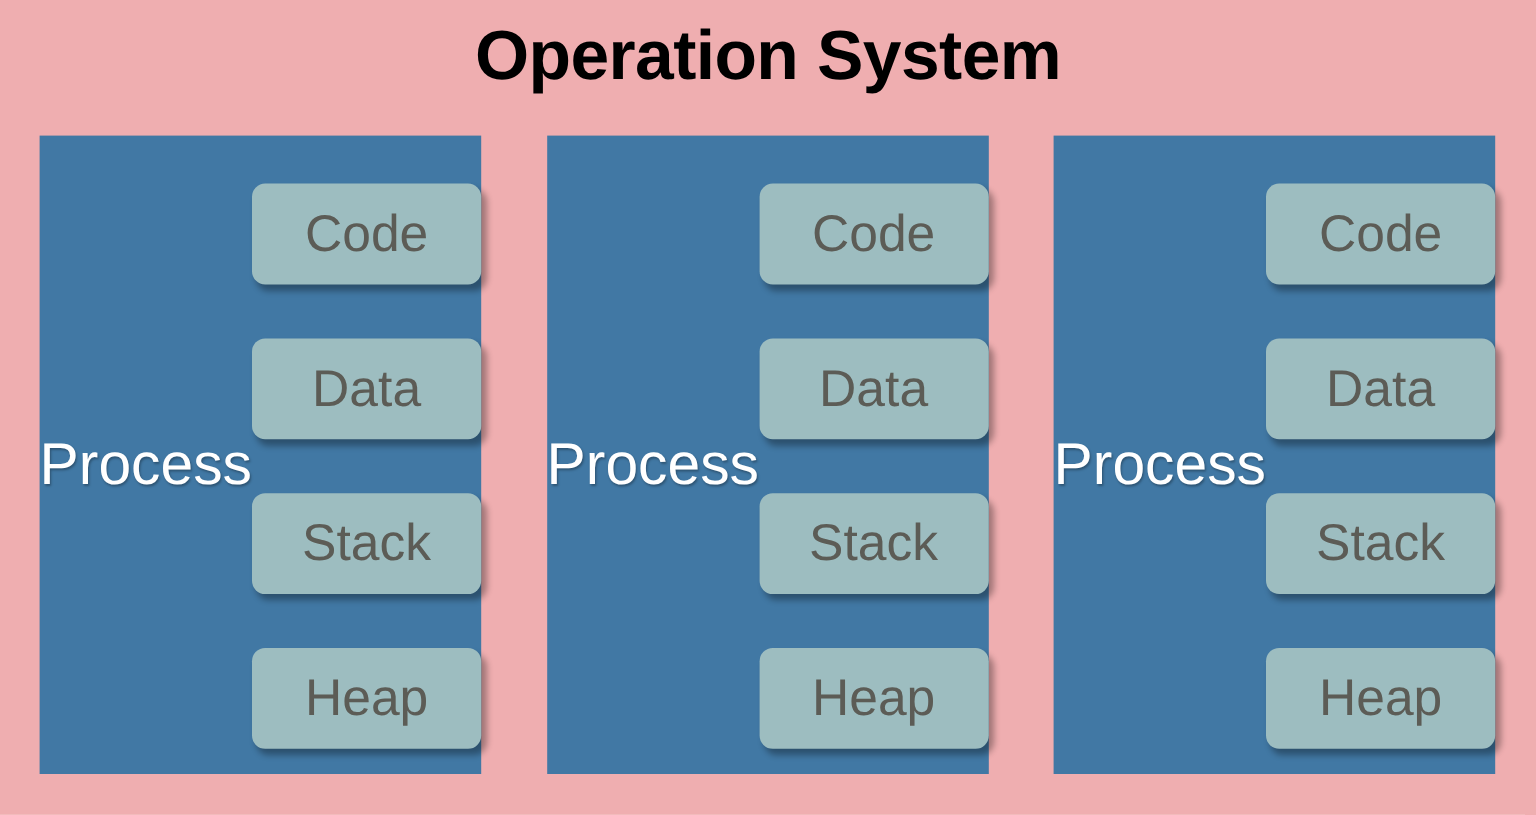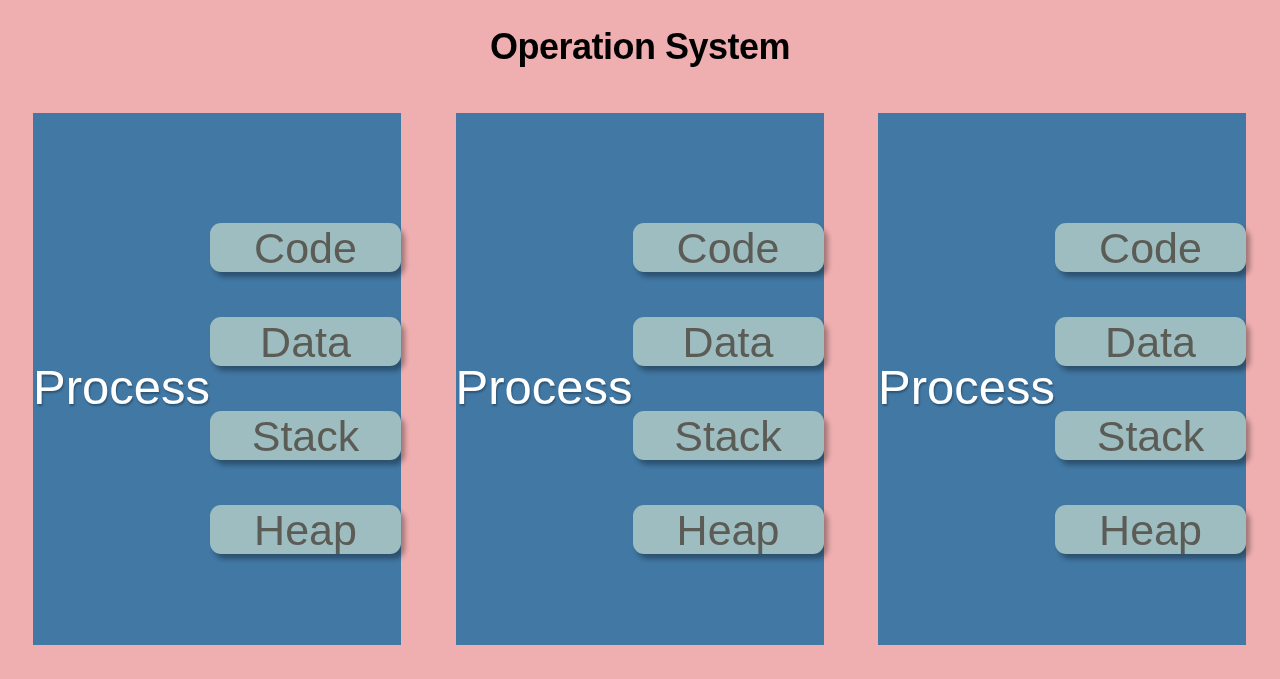--- a/index.html
+++ b/index.html
@@ -20,21 +20,21 @@
     background: #efaeb0;
     box-sizing: border-box;
   }
 
   #diagram-title {
     position: absolute;
     left: 0;
     top: 16px;
     width: 1280px;
     text-align: center;
-    font-size: 36px;
+    font-size: 58px;
     line-height: 62px;
     font-weight: 700;
     color: #000000;
     letter-spacing: -0.5px;
     white-space: nowrap;
   }
 
   #process-row {
     position: absolute;
     left: 33px;
@@ -68,21 +68,21 @@
 
   .segment-list {
     margin-top: 19px;
     width: 289px;
     display: flex;
     flex-direction: column;
     gap: 45px;
   }
 
   .segment-box {
-    height: 49px;
+    height: 84px;
     border-radius: 11px;
     background: #9dbdc0;
     box-shadow: 4px 5px 5px rgba(0, 0, 0, 0.33);
     display: flex;
     align-items: center;
     justify-content: center;
     box-sizing: border-box;
     text-align: right;
   }
 

